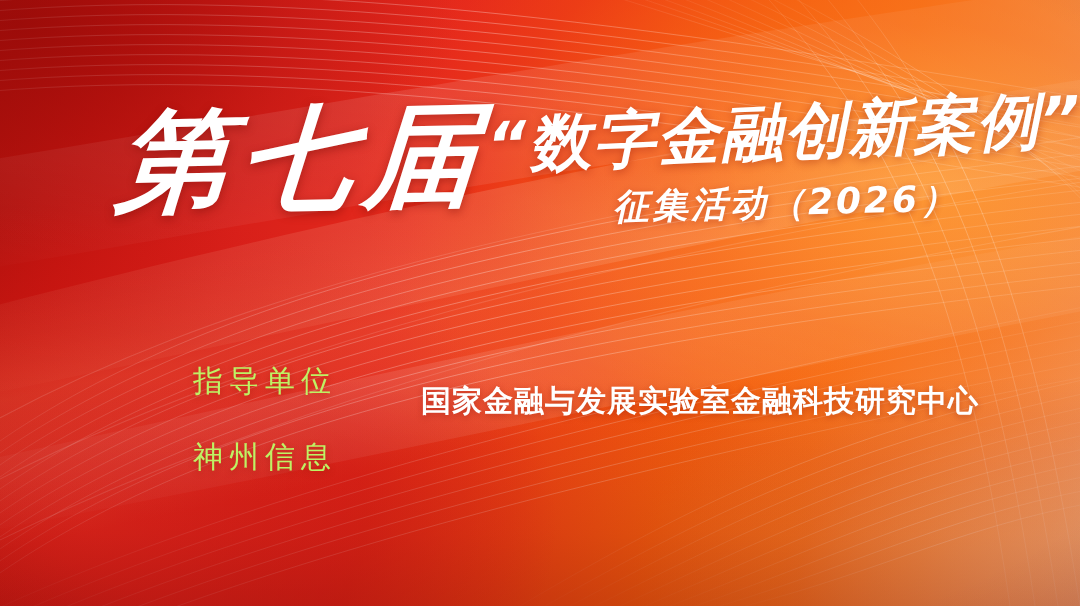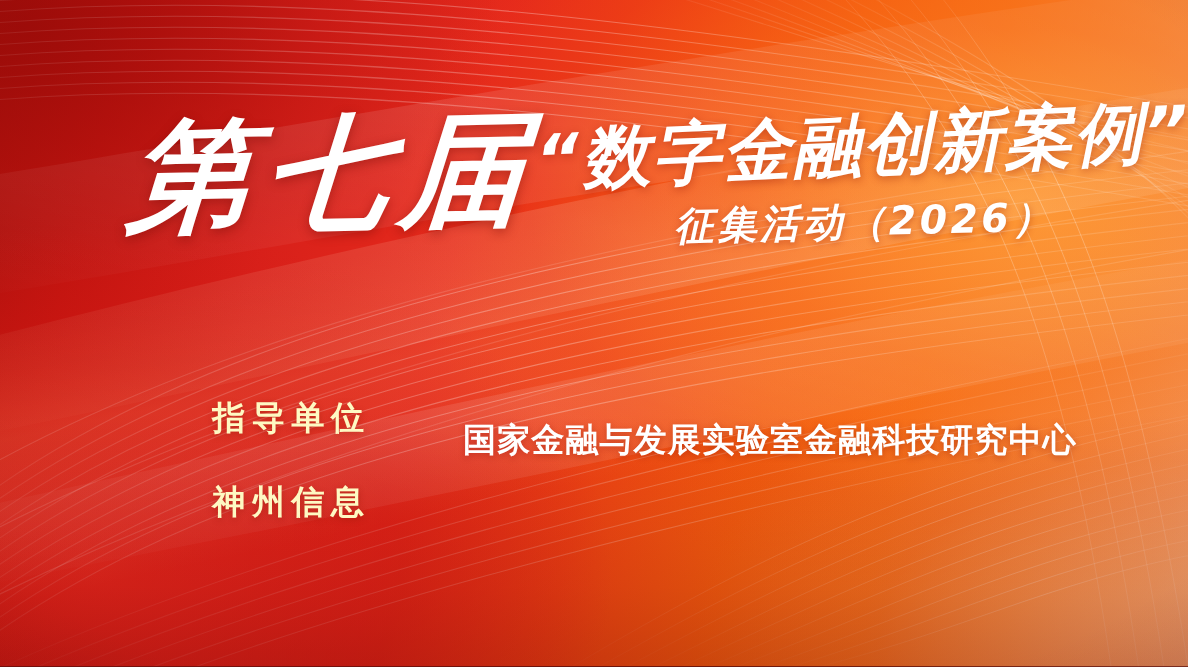--- a/index.html
+++ b/index.html
@@ -134,23 +134,23 @@
   .credit-row{
     display:flex;
     align-items:flex-start;
     margin-bottom:10px;
   }
   .credit-label{
     width:228px;
     flex:0 0 228px;
     font-size:30px;
     line-height:46px;
-    font-weight:700;
+    font-weight:400;
     letter-spacing:6px;
-    color:#fef9c3;
+    color:#bef264;
     text-shadow:0 2px 6px rgba(140,20,8,.40);
   }
   .credit-values{flex:1 1 auto;}
   .credit-value{
     font-size:30px;
     line-height:46px;
     font-weight:700;
     letter-spacing:1px;
     color:#fff;
     text-shadow:0 2px 6px rgba(140,20,8,.40);

